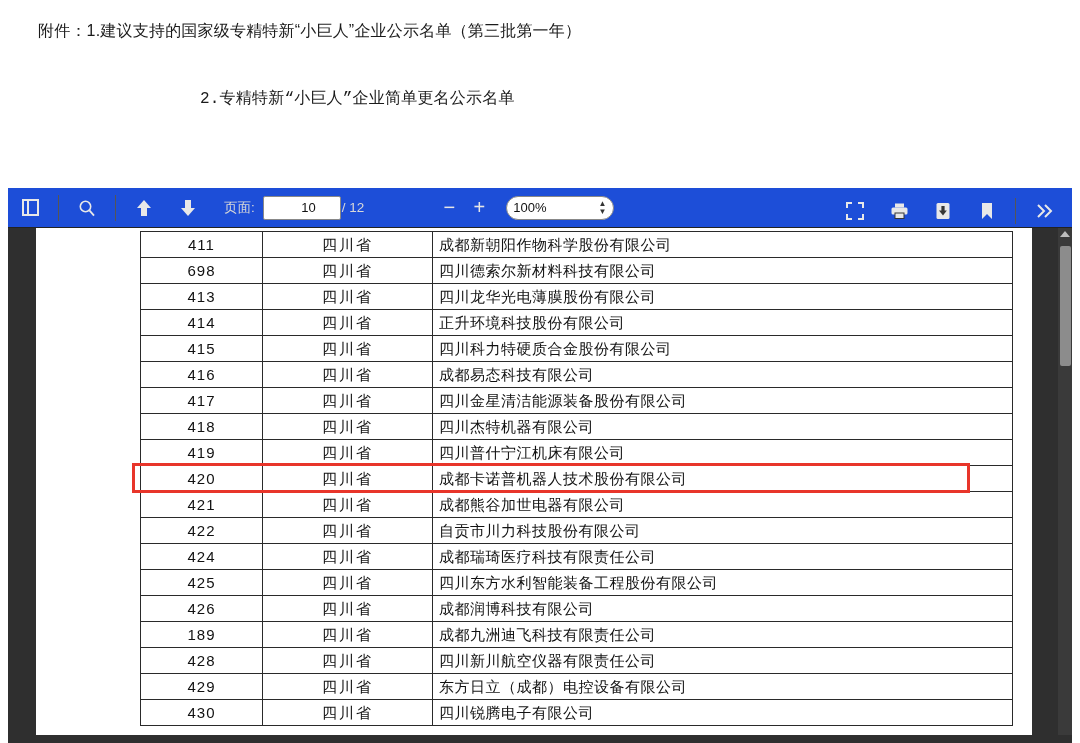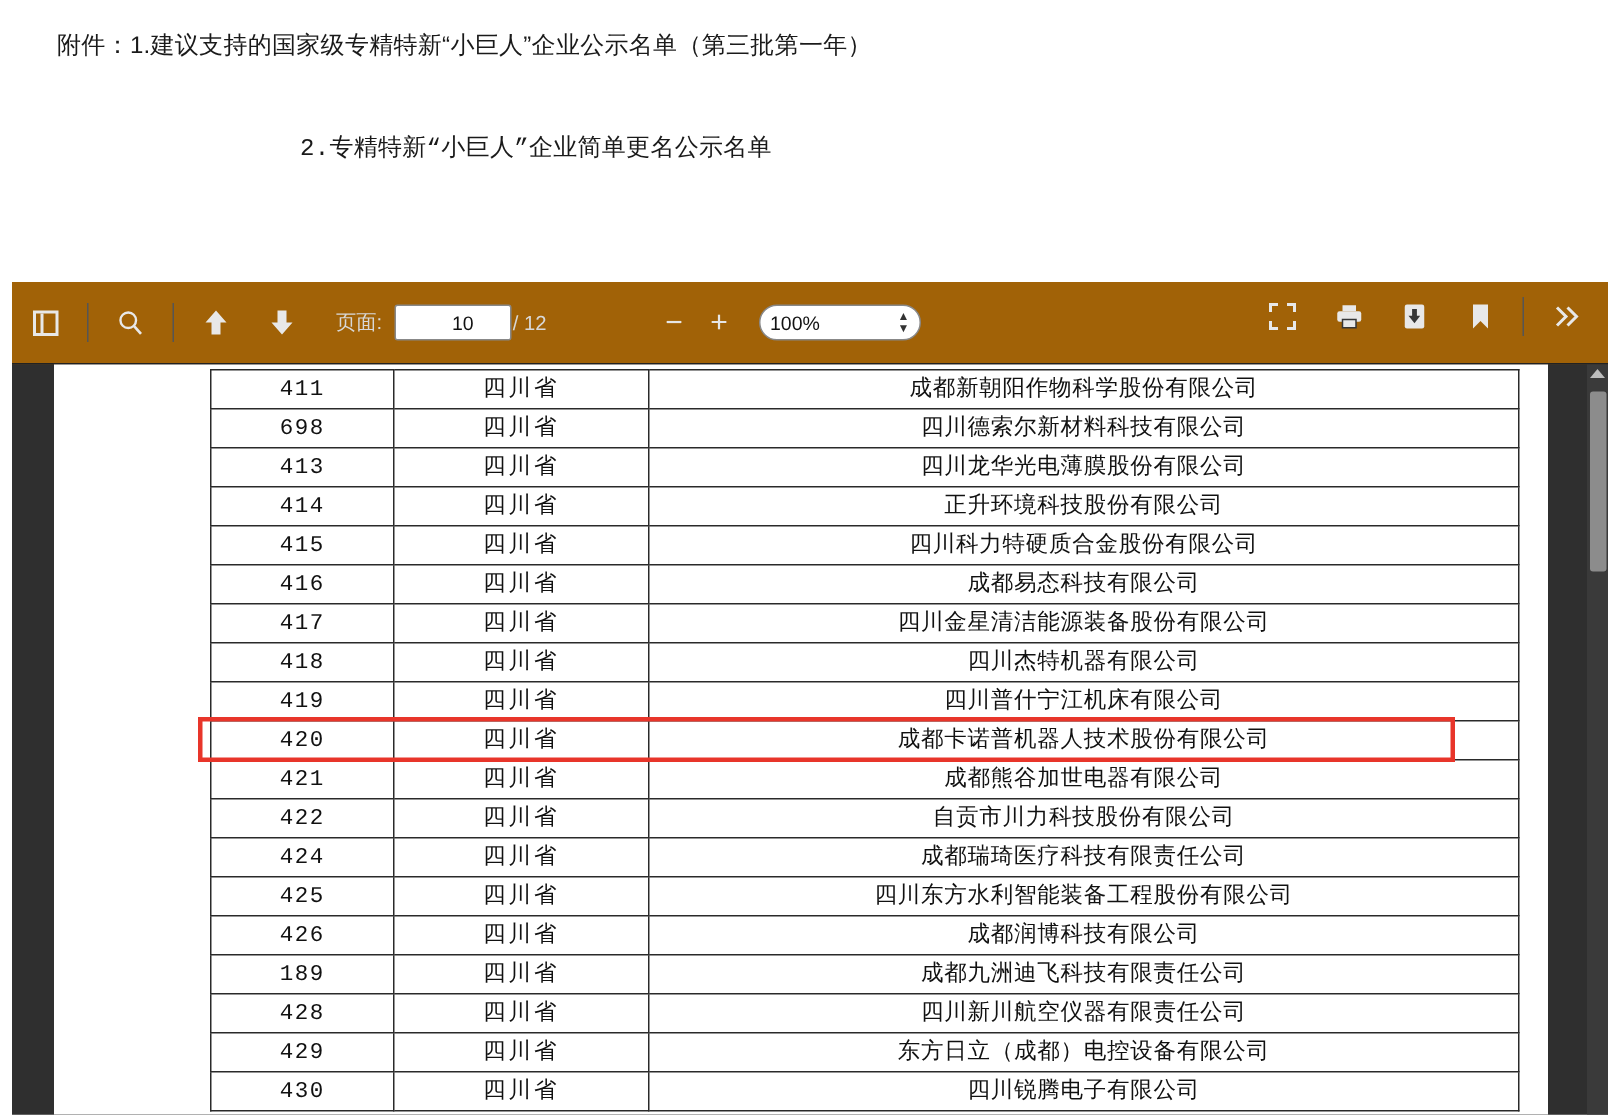--- a/index.html
+++ b/index.html
@@ -40,22 +40,22 @@
     position: absolute;
     left: 8px;
     top: 188px;
     width: 1064px;
     height: 555px;
     background: #2f2f2f;
     overflow: hidden;
   }
 
   .toolbar {
-    height: 55px;
-    background: #a16207;
+    height: 40px;
+    background: #1d4ed8;
     display: flex;
     align-items: center;
     border-bottom: 1px solid #222;
     position: relative;
   }
   .tb-left { display: flex; align-items: center; }
   .tb-btn {
     width: 44px;
     height: 46px;
     display: flex;
@@ -177,29 +177,29 @@
     width: 872px;
     margin-left: 104px;
     margin-top: 3px;
     table-layout: fixed;
   }
   table.listing td {
     border: 1px solid #2a2a2a;
     height: 25px;
     font-size: 15px;
     color: #111;
-    font-family: Liberation Mono, monospace;
+    font-family: Liberation Sans, sans-serif;
     padding: 0 6px;
     line-height: 25px;
     white-space: nowrap;
     overflow: hidden;
   }
   td.c-no { width: 122px; text-align: center; font-family: "Liberation Serif", serif; letter-spacing: 1px;}
   td.c-prov { width: 170px; text-align: center; letter-spacing: 2px;}
-  td.c-name { width: 580px; text-align: center; padding-left: 10px; letter-spacing: 0.5px; margin-left: 12px;}
+  td.c-name { width: 580px; text-align: left; padding-left: 10px; letter-spacing: 0.5px; margin-left: 12px;}
 
   .highlight-box {
     position: absolute;
     left: 96px;
     top: 235px;
     width: 838px;
     height: 30px;
     border: 3px solid #e8352a;
     pointer-events: none;
   }

